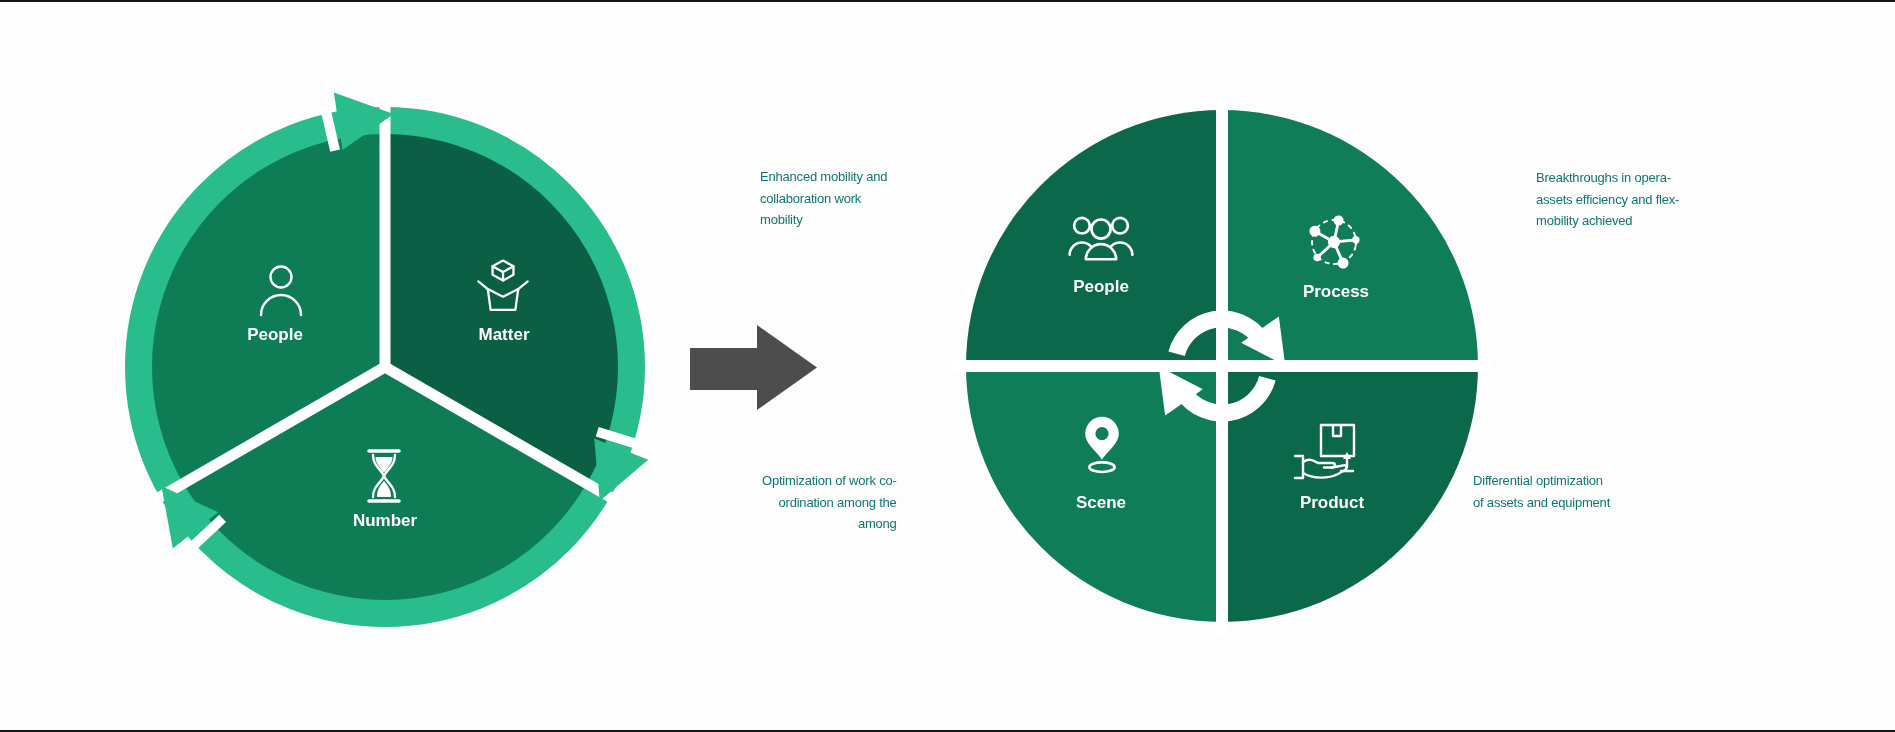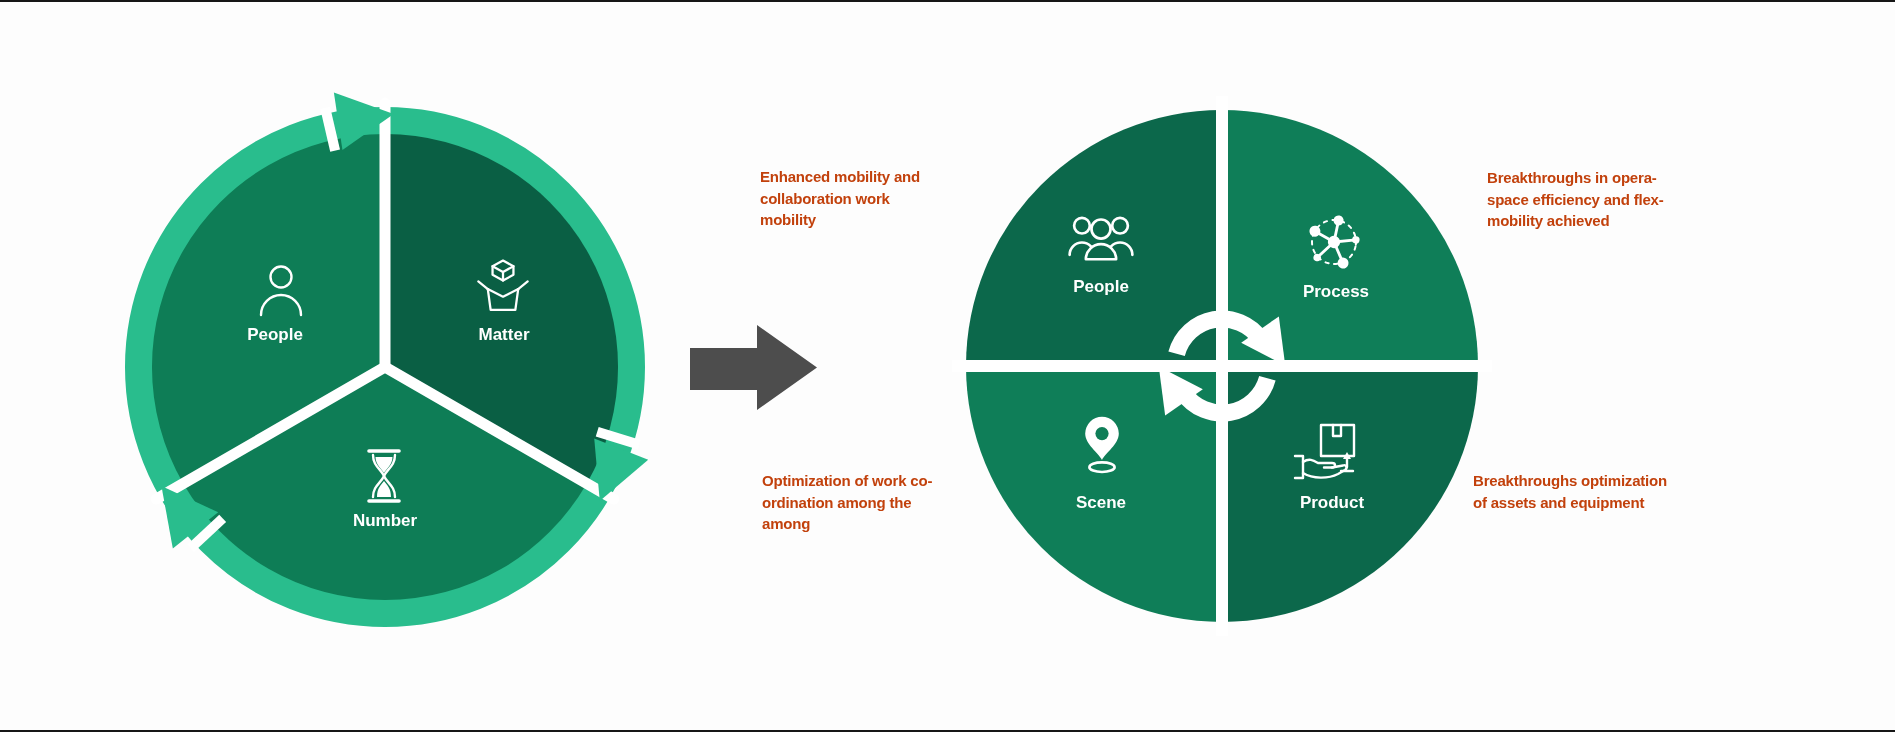--- a/index.html
+++ b/index.html
@@ -6,21 +6,21 @@
   body{width:1895px;height:732px;position:relative;overflow:hidden;
        font-family:"Liberation Sans",sans-serif;}
   .edge-bar{position:absolute;left:0;width:1895px;height:2px;background:#161616;}
   .edge-bar.top{top:0;}
   .edge-bar.bottom{bottom:0;}
   svg{position:absolute;top:0;left:0;}
   .lbl{fill:#ffffff;font:700 17px "Liberation Sans",sans-serif;text-anchor:middle;}
   .icon{stroke:#ffffff;stroke-width:2.4;fill:none;stroke-linecap:round;stroke-linejoin:round;}
   .icon .fillw{fill:#ffffff;stroke:none;}
   .whiteline{stroke:#ffffff;fill:none;}
-  .annotation{position:absolute;color:#c2410c;font-size:15px;font-weight:700;
+  .annotation{position:absolute;color:#0f766e;font-size:13px;font-weight:400;
               line-height:21.5px;letter-spacing:-0.2px;white-space:nowrap;}
 </style>
 </head>
 <body>
 
 <div class="edge-bar top"></div>
 <div class="edge-bar bottom"></div>
 
 <svg width="1895" height="732" viewBox="0 0 1895 732">
 
@@ -145,28 +145,28 @@
     <text class="lbl" x="1332" y="508">Product</text>
   </g>
 </svg>
 
 <div class="annotation" style="left:760px;top:166px;">
   <div>Enhanced mobility and</div>
   <div>collaboration work</div>
   <div>mobility</div>
 </div>
 
-<div class="annotation" style="left:762px;top:470px;">
+<div class="annotation" style="left:762px;top:470px;text-align:right;">
   <div>Optimization of work co-</div>
   <div>ordination among the</div>
   <div>among</div>
 </div>
 
-<div class="annotation" style="left:1487px;top:167px;">
+<div class="annotation" style="left:1536px;top:167px;">
   <div>Breakthroughs in opera-</div>
-  <div>space efficiency and flex-</div>
+  <div>assets efficiency and flex-</div>
   <div>mobility achieved</div>
 </div>
 
 <div class="annotation" style="left:1473px;top:470px;">
-  <div>Breakthroughs optimization</div>
+  <div>Differential optimization</div>
   <div>of assets and equipment</div>
 </div>
 
 </body></html>

